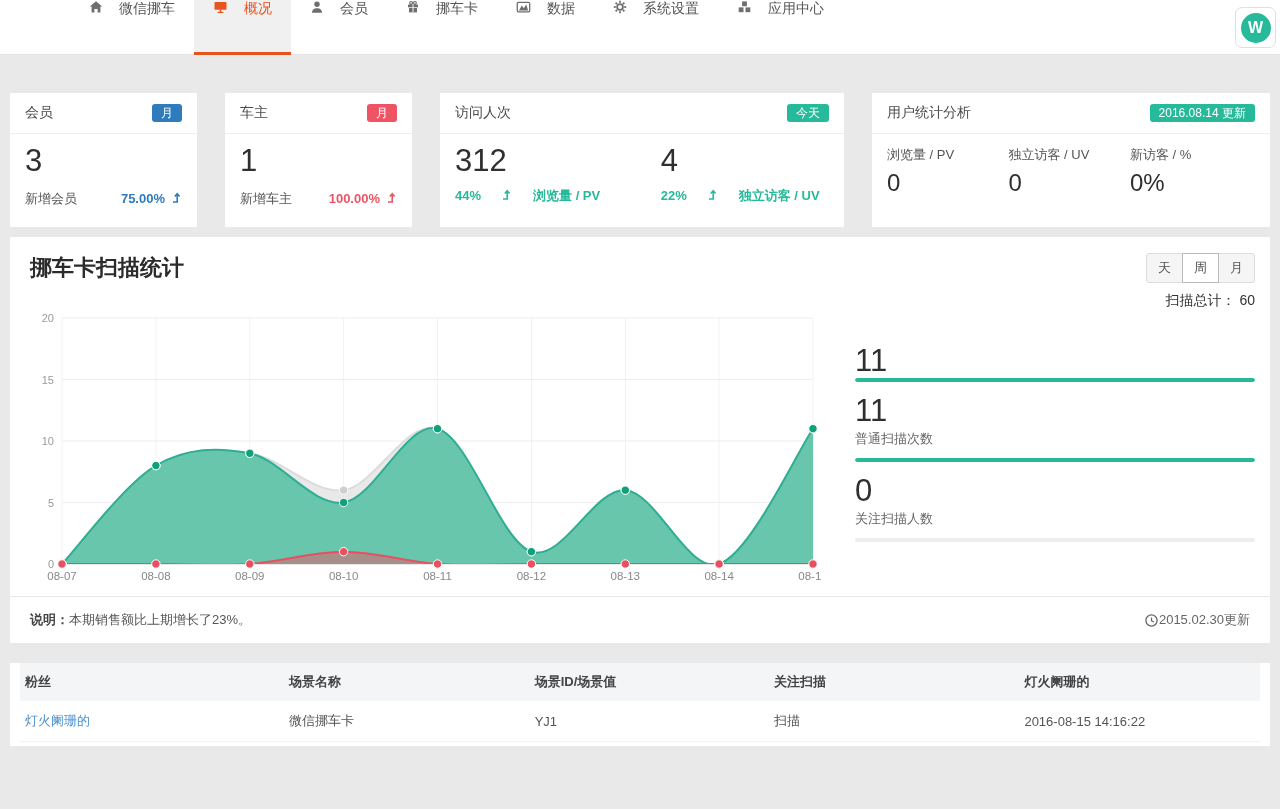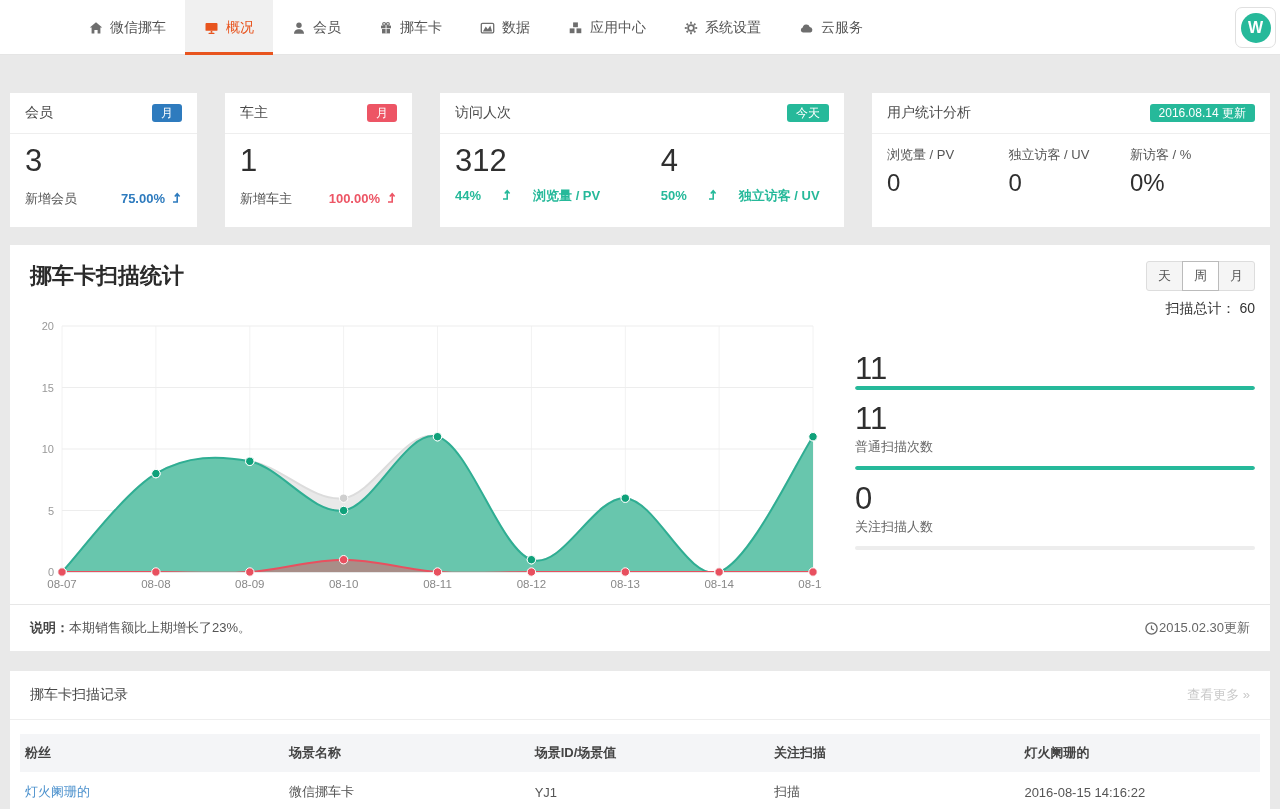--- a/index.html
+++ b/index.html
@@ -5,21 +5,21 @@
   * { margin:0; padding:0; box-sizing:border-box; }
   html,body { width:1280px; height:809px; overflow:hidden; }
   body {
     font-family:"Liberation Sans","DejaVu Sans",sans-serif;
     background:#e9e9e9; color:#555; font-size:13px;
   }
   
   .topnav { position:relative; height:55px; background:#fff; border-bottom:1px solid #e5e5e5; }
   .topnav nav { display:flex; height:55px; margin-left:70px; }
   .nav-item {
-    position:relative; display:flex; align-items:center; gap:7px;
+    position:relative; display:flex; align-items:flex-start; gap:16px;
     padding:0 19px; height:55px; color:#555; font-size:14px; cursor:pointer; text-decoration:none;
   }
   .nav-item .ic { display:inline-flex; color:#6e6e6e; }
   .nav-item.active { background:#f0f0f0; color:var(--accent); }
   .nav-item.active .ic { color:var(--accent); }
   .nav-item.active::after { content:""; position:absolute; left:0; right:0; bottom:0; height:3px; background:var(--accent); }
   .logo-btn {
     position:absolute; right:4px; top:7px; width:41px; height:41px;
     background:#fff; border:1px solid #e0e0e0; border-radius:7px;
     display:flex; align-items:center; justify-content:center; cursor:pointer;
@@ -56,21 +56,21 @@
   .pct.red  { color:var(--red); }
   .visits-cols { display:flex; }
   .visits-col { width:55%; }
   .visits-col + .visits-col { width:45%; }
   .teal-line { color:var(--teal); font-weight:bold; font-size:13px; margin-top:6px; display:inline-flex; align-items:center; gap:21px; }
   .ustats-cols { display:flex; padding-top:12px; }
   .ustats-col { width:33%; }
   .ustats-label { font-size:13px; color:#555; margin-bottom:5px; }
   .ustats-value { font-size:24px; color:#2f2f2f; }
   
-  .chart-panel { margin-top:18px; }
+  .chart-panel { margin-top:10px; }
   .chart-head { display:flex; justify-content:space-between; padding:16px 15px 0 20px; }
   .chart-head h2 { font-size:22px; color:#2b2b2b; font-weight:bold; }
   .head-right { display:flex; flex-direction:column; align-items:flex-end; }
   .btn-group { display:flex; }
   .rbtn {
     font-size:13px; color:#555; background:#f5f5f5; border:1px solid #ddd;
     padding:5px 11px; cursor:pointer; margin-left:-1px;
   }
   .rbtn:first-child { border-radius:3px 0 0 3px; margin-left:0; }
   .rbtn:last-child { border-radius:0 3px 3px 0; }
@@ -155,53 +155,45 @@
       <span class="ic">
         <svg width="15" height="14" viewBox="0 0 14 14">
             <rect x="0.8" y="2.4" width="12.4" height="9.4" rx="1.2" fill="none" stroke="currentColor" stroke-width="1.3"></rect>
             <path d="M2.4 10.4 L5.3 5.6 L7.3 8.2 L9.8 4.6 L11.6 10.4 Z" fill="currentColor"></path>
           </svg>
       </span>
       <span>数据</span>
     </a>
     <a class="nav-item">
       <span class="ic">
-        <svg width="15" height="14" viewBox="0 0 14 14">
-            <rect x="4.6" y="1.4" width="4.8" height="4.8" fill="currentColor"></rect>
-            <rect x="1.2" y="7.4" width="4.8" height="4.8" fill="currentColor"></rect>
-            <rect x="8" y="7.4" width="4.8" height="4.8" fill="currentColor"></rect>
-          </svg>
-      </span>
-      <span>应用中心</span>
-    </a>
-    <a class="nav-item">
-      <span class="ic">
         <svg width="14" height="14" viewBox="0 0 14 14">
             <circle cx="7" cy="7" r="2.9" fill="none" stroke="currentColor" stroke-width="1.8"></circle>
             <g stroke="currentColor" stroke-width="1.8">
               <line x1="11.2" y1="7" x2="13.2" y2="7"></line>
               <line x1="9.97" y1="9.97" x2="11.38" y2="11.38"></line>
               <line x1="7" y1="11.2" x2="7" y2="13.2"></line>
               <line x1="4.03" y1="9.97" x2="2.62" y2="11.38"></line>
               <line x1="2.8" y1="7" x2="0.8" y2="7"></line>
               <line x1="4.03" y1="4.03" x2="2.62" y2="2.62"></line>
               <line x1="7" y1="2.8" x2="7" y2="0.8"></line>
               <line x1="9.97" y1="4.03" x2="11.38" y2="2.62"></line>
             </g>
           </svg>
       </span>
       <span>系统设置</span>
     </a>
     <a class="nav-item">
       <span class="ic">
         <svg width="15" height="14" viewBox="0 0 14 14">
-            <path d="M11 11.5 H3.5 A2.5 2.5 0 0 1 3.2 6.6 A3.6 3.6 0 0 1 10.2 5.9 A2.9 2.9 0 0 1 11 11.5 Z" fill="currentColor"></path>
-          </svg>
-      </span>
-      <span>云服务</span>
+            <rect x="4.6" y="1.4" width="4.8" height="4.8" fill="currentColor"></rect>
+            <rect x="1.2" y="7.4" width="4.8" height="4.8" fill="currentColor"></rect>
+            <rect x="8" y="7.4" width="4.8" height="4.8" fill="currentColor"></rect>
+          </svg>
+      </span>
+      <span>应用中心</span>
     </a>
   </nav>
   <div class="logo-btn">
     <div class="logo-circle">
         <span>W</span>
       </div>
   </div>
 </header>
 
 <main>
@@ -258,21 +250,21 @@
               <span>44%</span>
               <span class="ic"><svg width="10" height="11" viewBox="0 0 10 11">
                   <path d="M1 10 H5.2 V3 M2.8 4.6 L5.2 1.8 L7.6 4.6" fill="none" stroke="currentColor" stroke-width="1.6"></path>
                 </svg></span>
               <span>浏览量 / PV</span>
             </div>
         </div>
         <div class="visits-col">
           <div class="big-num">4</div>
           <div class="teal-line">
-              <span>50%</span>
+              <span>22%</span>
               <span class="ic"><svg width="10" height="11" viewBox="0 0 10 11">
                   <path d="M1 10 H5.2 V3 M2.8 4.6 L5.2 1.8 L7.6 4.6" fill="none" stroke="currentColor" stroke-width="1.6"></path>
                 </svg></span>
               <span>独立访客 / UV</span>
             </div>
         </div>
       </div>
     </div>
 
     <div class="panel card card-md2">
@@ -419,24 +411,20 @@
               <circle cx="6.5" cy="6.5" r="5.6" fill="none" stroke="currentColor" stroke-width="1.3"></circle>
               <path d="M6.5 3.4 V6.8 L8.9 8" fill="none" stroke="currentColor" stroke-width="1.2"></path>
             </svg>
         </span>
         <span>2015.02.30更新</span>
       </div>
     </div>
   </section>
 
   <section class="panel records-panel">
-    <div class="records-hd">
-      <span class="records-title">挪车卡扫描记录</span>
-      <a class="more-link">查看更多 »</a>
-    </div>
     <table class="records-table">
       <thead>
         <tr>
           <th class="c1">粉丝</th>
           <th class="c2">场景名称</th>
           <th class="c3">场景ID/场景值</th>
           <th class="c4">关注扫描</th>
           <th class="c5">灯火阑珊的</th>
         </tr>
       </thead>

